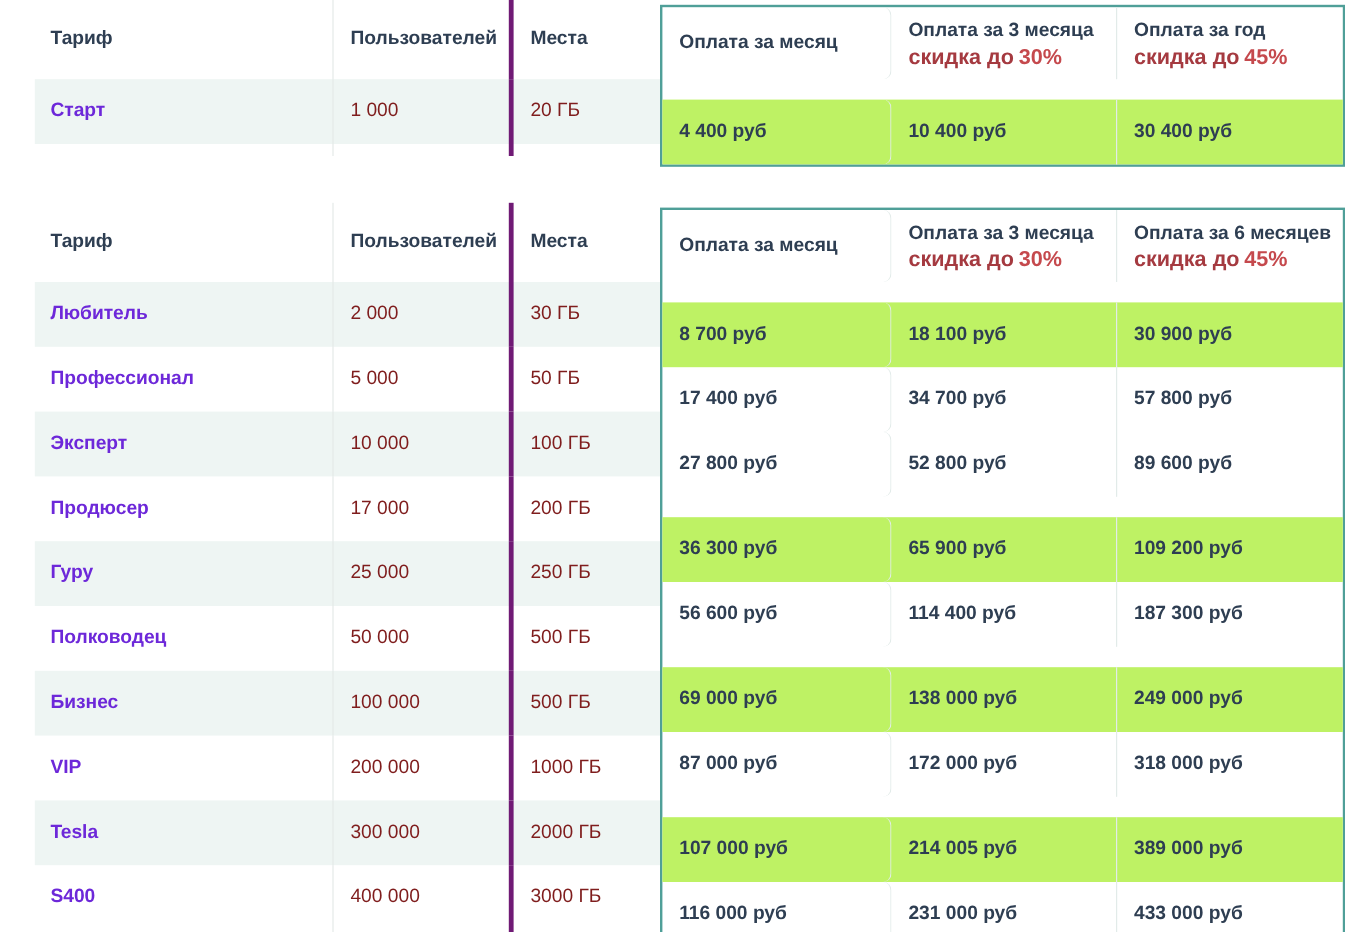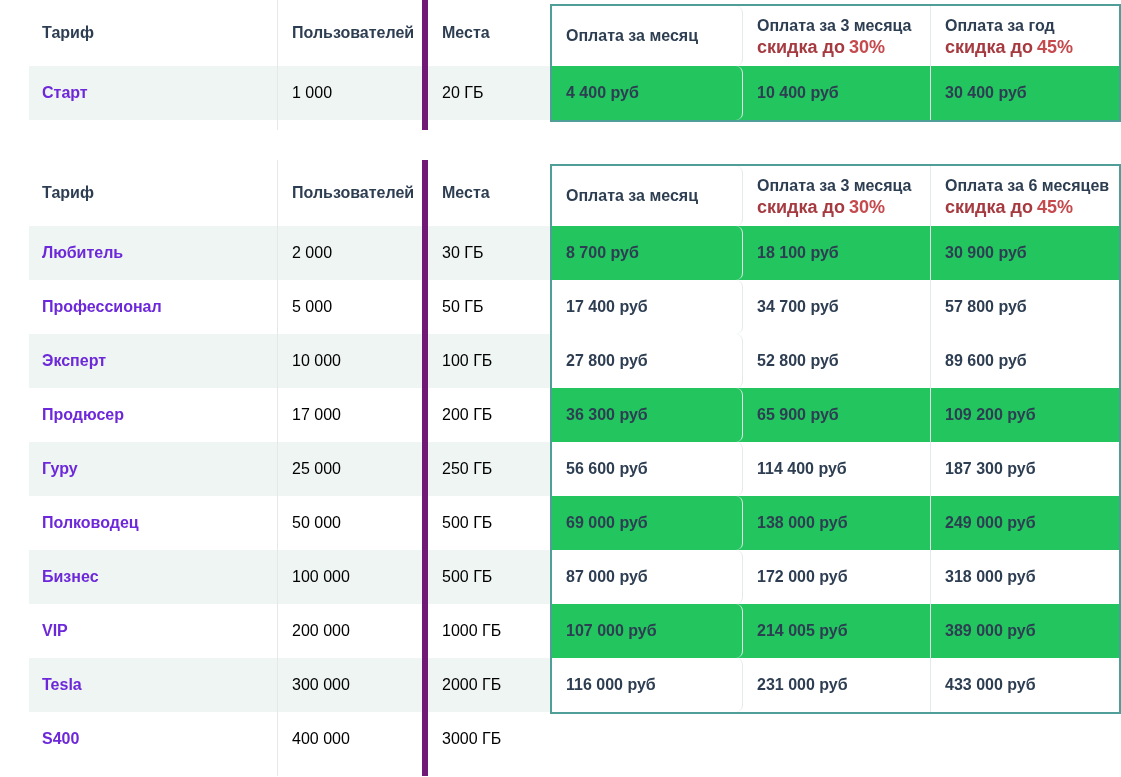--- a/index.html
+++ b/index.html
@@ -16,42 +16,42 @@
   .pricing-table + .pricing-table { margin-top:30px; }
 
   
   .left-section { width:521px; }
   .lrow { display:flex; }
   .lrow.header { height:66px; }
   .lrow.trow { height:54px; }
   .lrow.spacer { height:10px; }
   .lcell { display:flex; align-items:center; font-size:16px; }
   .c-plan    { width:249px; border-right:1px solid #e4e9e8; padding-left:13px; }
-  .c-users   { width:150px; border-right:6px solid #701a75; padding-left:14px; }
+  .c-users   { width:150px; border-right:4px solid #701a75; padding-left:14px; }
   .c-storage { width:122px; padding-left:14px; }
   .hdr { font-weight:bold; color:#2e3e52; }
   .plan-name { font-weight:bold; color:#6d28d9; }
-  .muted { color:#000000; }
+  .muted { color:#7f1d1d; }
   .left-section .stripe { background:#eef5f3; }
 
   
   .box-section { width:576px; border:2px solid #4f9f98; margin-top:4px; background:#ffffff; }
   .brow { display:flex; }
   .bheader { height:60px; }
   .brow.trow { height:54px; }
   .bcell { display:flex; align-items:center; padding-left:14px; font-size:16px; }
   .bc-1 { width:191px; border-right:1px solid #e2ebe9;border-radius:7px; }
   .bc-2 { width:188px; border-right:1px solid #e2ebe9; }
   .bc-3 { flex:1; }
   .hdrcell { flex-direction:column; align-items:flex-start; justify-content:center; }
   .btitle { font-weight:bold; font-size:16px; line-height:20px; color:#2e3e52; }
   .discount { font-weight:bold; font-size:18px; line-height:18px; color:#a53a40; margin-top:2px; }
   .discount .pct { color:#c5494d; margin-left:4px; }
   .price { font-weight:bold; color:#2e3e52; }
-  .box-section .stripe { background:#22c55e; }
+  .box-section .stripe { background:#bef264;margin-top:17px; }
 </style>
 </head>
 <body>
 
 <div class="page">
 
   <div class="pricing-table">
     <div class="left-section">
       <div class="lrow header">
         <div class="lcell c-plan hdr">Тариф</div>

